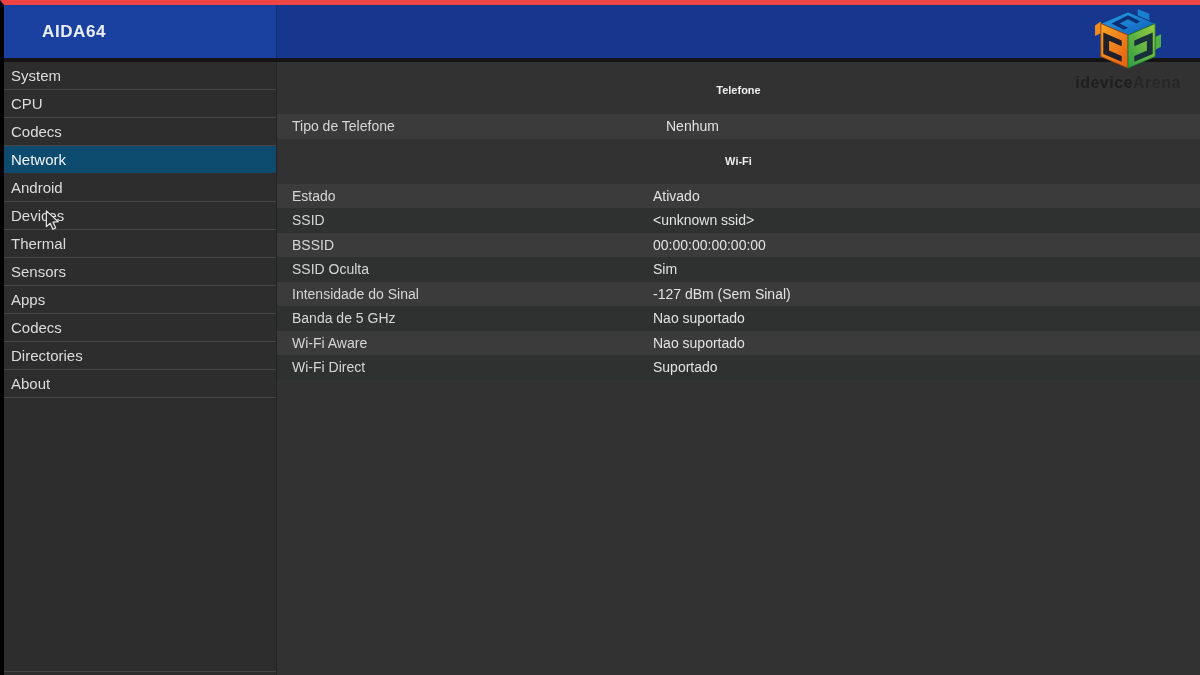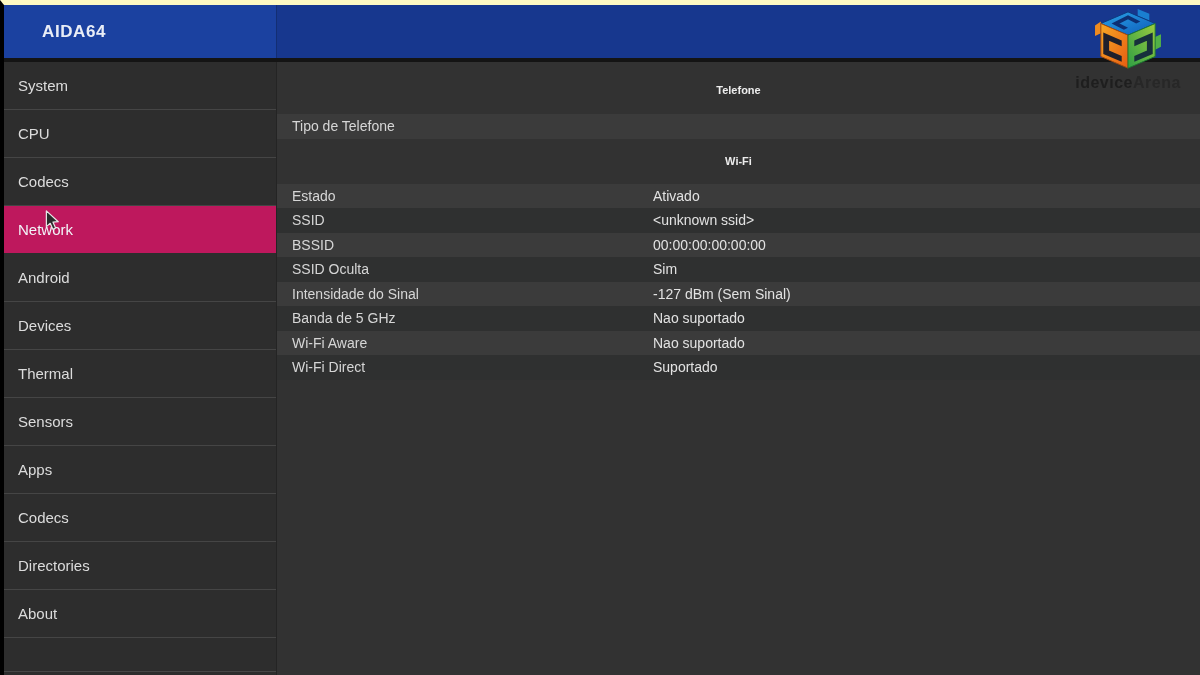--- a/index.html
+++ b/index.html
@@ -1,43 +1,43 @@
 <!DOCTYPE html>
 <html><head>
 <meta charset="utf-8">
 <style>
   html,body{margin:0;padding:0;background:#000;}
   *{box-sizing:border-box;}
   .screen{
     position:relative;width:1200px;height:675px;overflow:hidden;
-    background:#323232;border-left:4px solid #000;border-top:5px solid #fef9c3;
+    background:#323232;border-left:4px solid #000;border-top:5px solid #ef4444;
     font-family:"Liberation Sans","DejaVu Sans",sans-serif;
   }
   
   .topbar{display:flex;height:53px;width:100%;}
   .topbar-left{
     width:273px;background:#1b41a0;display:flex;align-items:center;
     border-right:1px solid rgba(0,0,0,.28);
   }
   .topbar-right{flex:1;background:#17378e;}
   .app-title{
     padding-left:38px;color:#e9edf6;font-size:17px;font-weight:bold;letter-spacing:.6px;
   }
   .header-shadow{height:4px;width:100%;background:#141414;}
   
   .body-row{display:flex;height:613px;}
   .sidebar{
     position:relative;width:273px;background:#2d2d2d;
     border-right:1px solid #242424;flex:none;
   }
   .side-item{
-    height:48px;display:flex;align-items:center;padding-left:14px;
+    height:28px;display:flex;align-items:center;padding-left:7px;
     color:#dcdcdc;font-size:15px;border-bottom:1px solid #454545;cursor:default;
   }
-  .side-item.selected{background:#be185d;color:#f2f6f9;border-bottom-color:#2d2d2d;}
+  .side-item.selected{background:#0c4a6e;color:#f2f6f9;border-bottom-color:#2d2d2d;}
   .side-footer-line{position:absolute;left:0;right:0;bottom:3px;height:1px;background:#474747;}
   .content{flex:1;background:#323232;color:#d9d9d9;}
   .section-title{
     margin:0;height:24px;line-height:24px;text-align:center;
     font-size:11px;font-weight:bold;color:#ededed;
   }
   .st-telefone{margin-top:16px;}
   .st-wifi{margin-top:10px;}
   .irow{height:24.5px;display:flex;align-items:center;font-size:14px;}
   .irow.light{background:#3b3b3b;}
@@ -84,20 +84,21 @@
       <div class="side-item">Directories</div>
       <div class="side-item">About</div>
       <div class="side-footer-line"></div>
     </aside>
 
     <main class="content">
       <h2 class="section-title st-telefone">Telefone</h2>
 
       <div class="irow light mt12">
         <span class="lbl">Tipo de Telefone</span>
+        <span class="val">Nenhum</span>
       </div>
 
       <h2 class="section-title st-wifi">Wi-Fi</h2>
 
       <div class="irow light mt11">
         <span class="lbl">Estado</span>
         <span class="val">Ativado</span>
       </div>
       <div class="irow dark">
         <span class="lbl">SSID</span>

